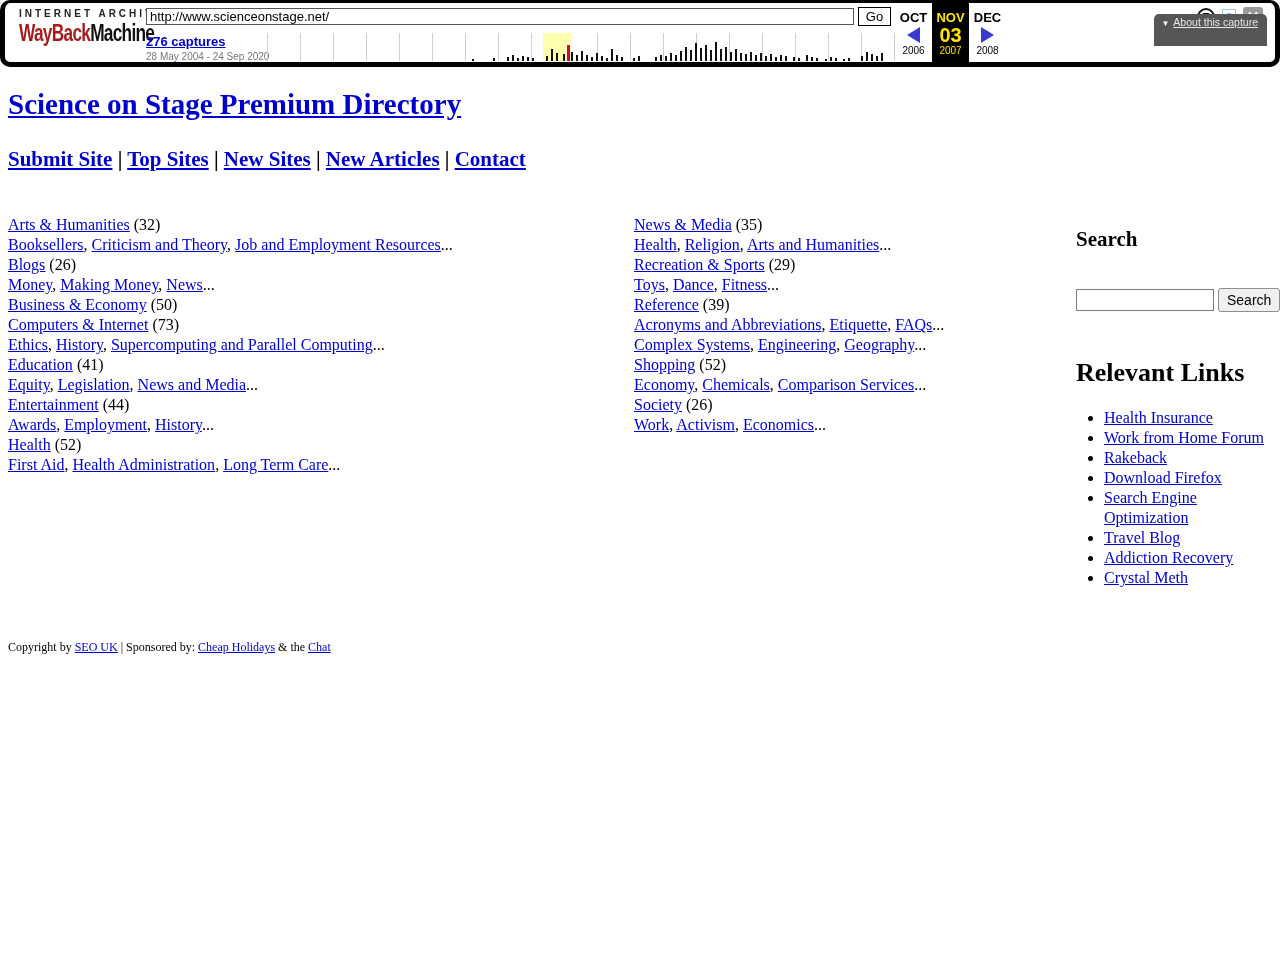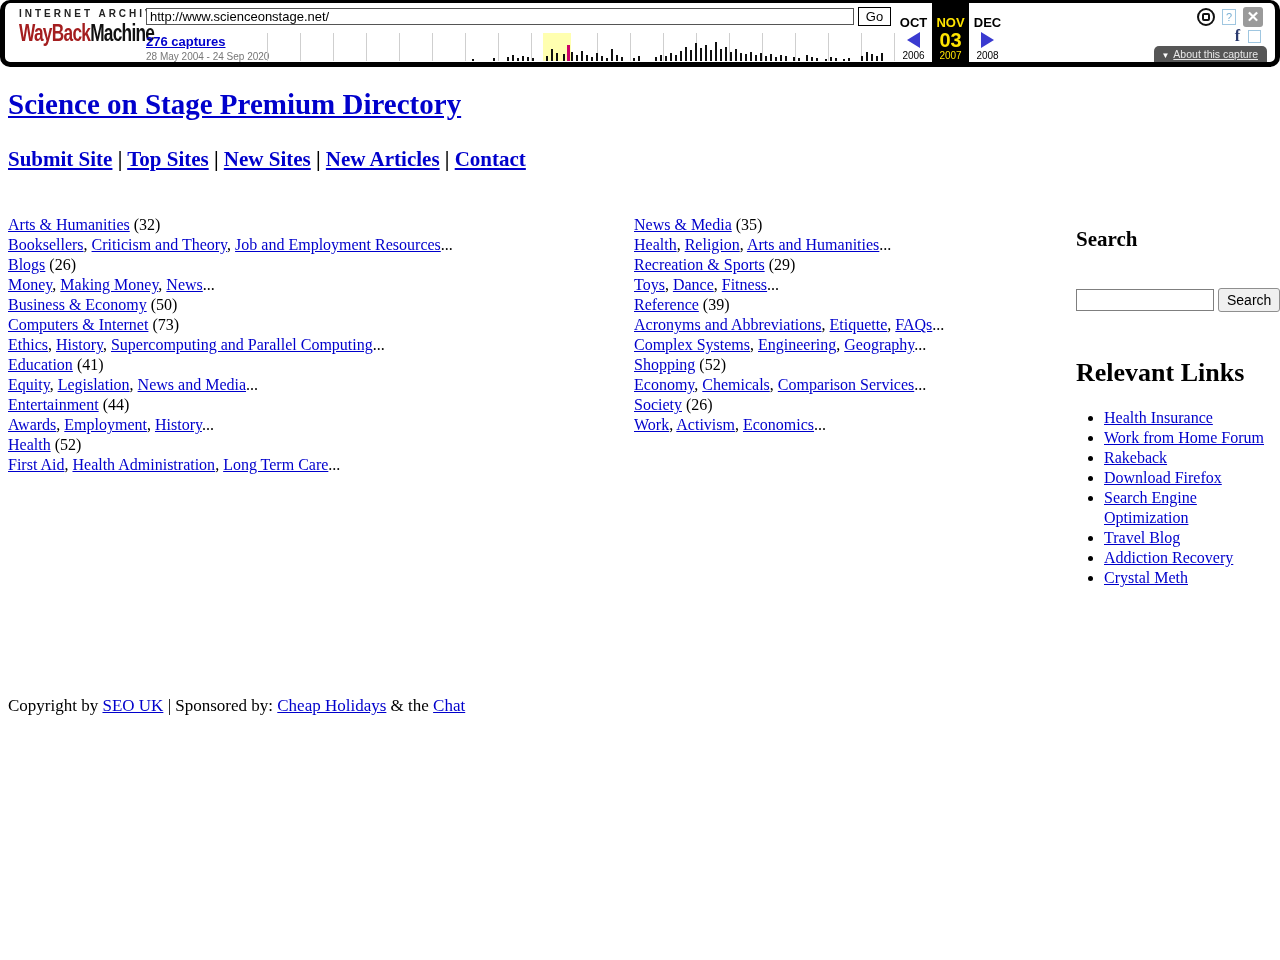--- a/index.html
+++ b/index.html
@@ -30,43 +30,43 @@
   .wb-captures { position: absolute; left: 141px; top: 31px; font-size: 13px; font-weight: bold; }
   .wb-range { position: absolute; left: 141px; top: 48px; font-size: 10px; color: #777; }
 
   .wb-timeline { position: absolute; left: 262px; top: 30px; width: 628px; height: 28px;
     background: repeating-linear-gradient(to right, #cfcfcf 0 1px, transparent 1px 33px); }
   .wb-tl-highlight { position: absolute; top: 0; bottom: 0; background: #ffffb0; }
   .wb-tl-bar { position: absolute; bottom: 0; width: 2px; background: #111; }
   .wb-tl-marker { position: absolute; bottom: 0; width: 3px; background: #cc0066; }
 
   .wb-nav { position: absolute; left: 890px; top: 0; height: 59px; display: flex; }
-  .wb-nav-col { width: 37px; text-align: center; display: flex; flex-direction: column; justify-content: flex-end; padding: 2px 0 1px 0; }
+  .wb-nav-col { width: 37px; text-align: center; display: flex; flex-direction: column; justify-content: center; padding: 2px 0 1px 0; }
   .wb-nav-col.cur { background: #000; color: #ffe400; width: 37px; }
   .wb-month { font-size: 13px; font-weight: bold; }
   .wb-year { font-size: 10px; font-weight: normal; }
   .wb-day { font-size: 20px; font-weight: bold; line-height: 20px; }
   .wb-arrow { width: 0; height: 0; border-top: 8px solid transparent; border-bottom: 8px solid transparent; margin: 2px auto; cursor: pointer; }
   .wb-arrow-left  { border-right: 13px solid #3a3ad0; }
   .wb-arrow-right { border-left: 13px solid #3a3ad0; }
 
   .wb-icons-r1 { position: absolute; right: 12px; top: 4px; display: flex; align-items: center; gap: 7px; }
   .wb-icons-r2 { position: absolute; right: 14px; top: 26px; display: flex; align-items: center; gap: 8px; }
   .wb-circle-icon { width: 18px; height: 18px; border: 2px solid #111; border-radius: 50%;
                     display: flex; align-items: center; justify-content: center; }
   .wb-circle-icon span { width: 8px; height: 8px; border: 2px solid #111; border-radius: 2px; display: block; }
   .wb-help-icon { width: 14px; height: 16px; border: 1px solid #9fc6e0; color: #7ab0d4; font-size: 11px;
                   text-align: center; line-height: 15px; background: #fff; }
   .wb-close-icon { width: 20px; height: 20px; background: #9a9a9a; border-radius: 3px; color: #fff;
                    font-weight: bold; font-size: 15px; text-align: center; line-height: 19px; }
   .wb-fb-icon { font-family: "Liberation Serif", serif; font-weight: bold; font-size: 16px; color: #2b3a6e; line-height: 14px; }
   .wb-sq-icon { width: 13px; height: 13px; border: 1px solid #9fc6e0; background: #fff; }
 
-  .wb-about { position: absolute; right: 8px; bottom: 0; background: #565656; color: #e8e8e8;
-              border-radius: 5px 5px 0 0; font-size: 10.5px; padding: 2px 9px 2px 7px; }
+  .wb-about { position: absolute; right: 8px; bottom: 16px; background: #565656; color: #e8e8e8;
+              border-radius: 5px 5px 0 0; font-size: 10.5px; padding: 2px 9px 18px 7px; }
   .wb-about u { margin-left: 4px; }
   .wb-about-tri { font-size: 8px; color: #fff; }
 
   
   .page { padding: 0 0 0 8px; }
   .page-title { margin: 21px 0 0 0; font-size: 29px; font-weight: bold; }
   .main-nav { margin-top: 26px; font-size: 21px; font-weight: bold; }
   .main-nav .sep { color: #000; }
 
   .dir-wrap { display: flex; margin-top: 43px; }
@@ -79,21 +79,21 @@
 
   .side-heading { font-size: 21px; font-weight: bold; margin: 12px 0 0 0; }
   .search-row { margin-top: 36px; display: flex; align-items: center; }
   .search-input { width: 138px; height: 22px; border: 1px solid #7f7f7f; font-family: "Liberation Sans", sans-serif; font-size: 13px; }
   .search-btn { margin-left: 4px; height: 24px; padding: 0 8px; font-family: "Liberation Sans", sans-serif;
                 font-size: 14px; background: #f0f0f0; border: 1px solid #8f8f8f; border-radius: 3px; }
   .side-heading2 { font-size: 26px; font-weight: bold; margin: 46px 0 0 0; }
   .rel-list { margin: 20px 0 0 0; padding-left: 28px; }
   .rel-list li { font-size: 16px; line-height: 20px; }
 
-  .footer { margin-top: 108px; font-size: 17px; }
+  .footer { margin-top: 52px; font-size: 12px; }
 </style>
 </head>
 <body>
 
 <div class="wb-toolbar">
   <div class="wb-logo">
     <div class="wb-logo-top">INTERNET ARCHIVE</div>
     <div class="wb-logo-main"><span class="wb-logo-red">WayBack</span><span class="wb-logo-black">Machine</span></div>
   </div>
 

